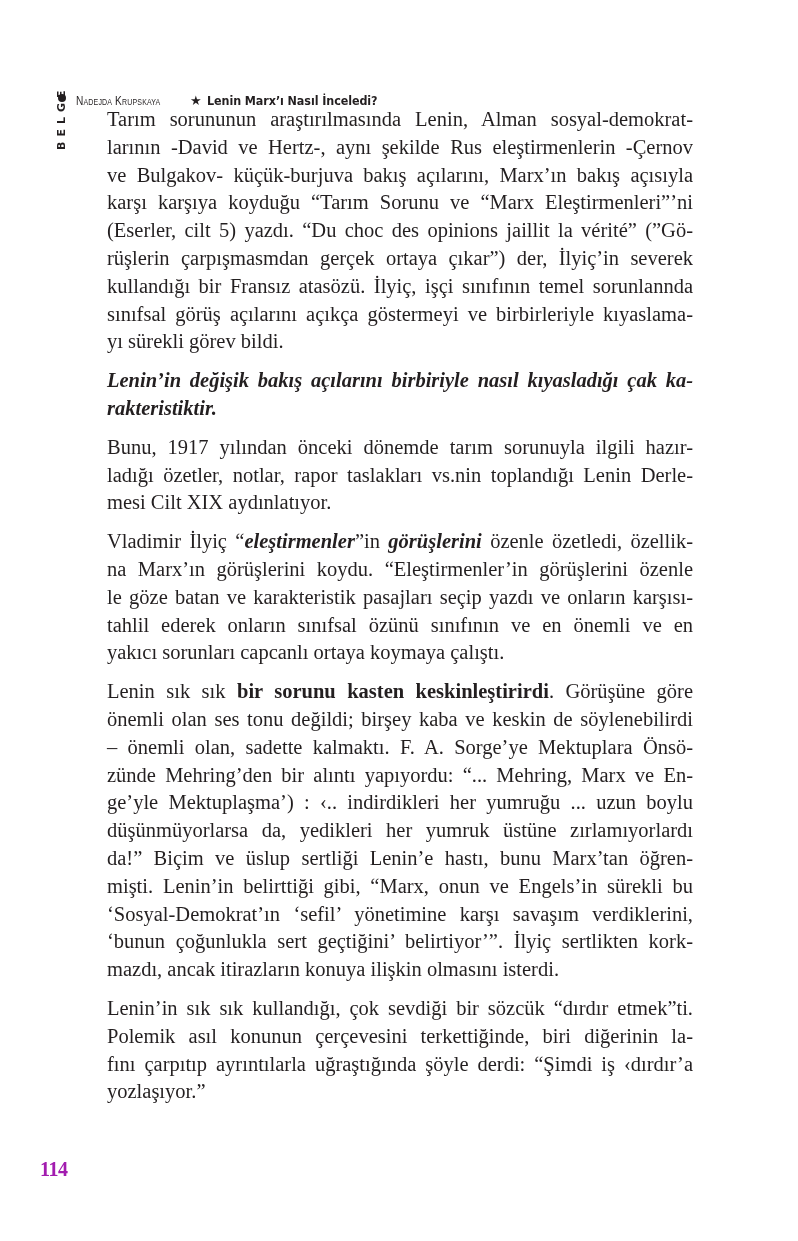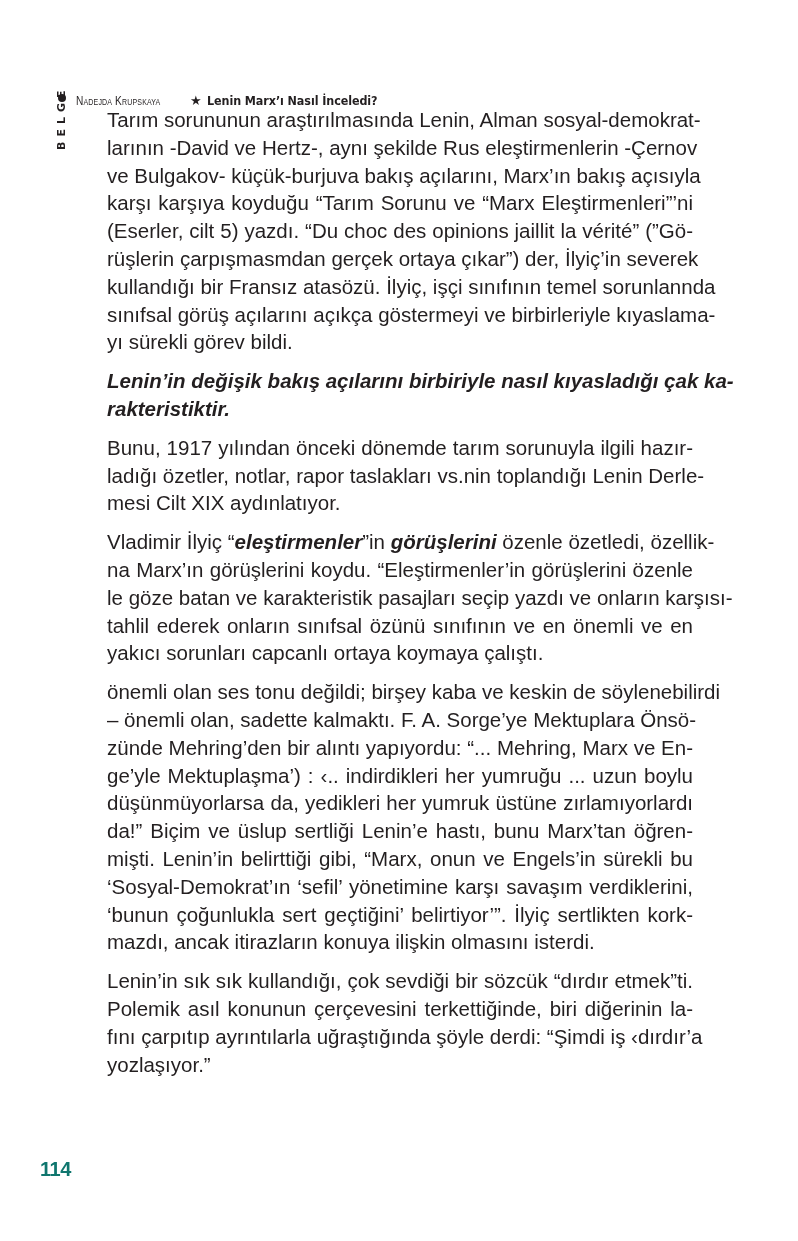--- a/index.html
+++ b/index.html
@@ -71,21 +71,21 @@
       font-size: 11px;
       letter-spacing: 5px;
       color: #231f20;
       line-height: 14px;
     }
     .text-block {
       position: absolute;
       left: 107px;
       top: 106px;
       width: 586px;
-      font-family: Liberation Sans, sans-serif;
+      font-family: Liberation Serif, serif;
       font-size: 20.5px;
       line-height: 27.8px;
       color: #231f20;
     }
     .para { margin: 0 0 11px 0; }
     .line {
       display: block;
       white-space: nowrap;
       text-align: justify;
       text-align-last: justify;
@@ -93,24 +93,24 @@
     }
     .line.last {
       text-align-last: left;
     }
     .bi { font-weight: bold; font-style: italic; }
     .b { font-weight: bold; }
     .page-number {
       position: absolute;
       left: 40px;
       top: 1158px;
-      font-family: Liberation Sans, sans-serif;
+      font-family: Liberation Serif, serif;
       font-weight: bold;
       font-size: 20px;
-      color: #0f766e;
+      color: #a21caf;
       letter-spacing: -0.5px;
     }
   </style>
 </head>
 <body>
 
 <div class="running-head">
   <span class="bullet"></span>
   <span class="author">Nadejda Krupskaya</span>
   <span class="star">★</span>
@@ -146,20 +146,21 @@
 
   <div class="para">
     <span class="line"><span>Vladimir İlyiç “</span><span class="bi">eleştirmenler</span><span>”in </span><span class="bi">görüşlerini</span><span> özenle özetledi, özellik-</span></span>
     <span class="line">na Marx’ın görüşlerini koydu. “Eleştirmenler’in görüşlerini özenle</span>
     <span class="line">le göze batan ve karakteristik pasajları seçip yazdı ve onların karşısı-</span>
     <span class="line">tahlil ederek onların sınıfsal özünü sınıfının ve en önemli ve en</span>
     <span class="line last">yakıcı sorunları capcanlı ortaya koymaya çalıştı.</span>
   </div>
 
   <div class="para">
+    <span class="line"><span>Lenin sık sık </span><span class="b">bir sorunu kasten keskinleştirirdi</span><span>. Görüşüne göre</span></span>
     <span class="line">önemli olan ses tonu değildi; birşey kaba ve keskin de söylenebilirdi</span>
     <span class="line">– önemli olan, sadette kalmaktı. F. A. Sorge’ye Mektuplara Önsö-</span>
     <span class="line">zünde Mehring’den bir alıntı yapıyordu: “... Mehring, Marx ve En-</span>
     <span class="line">ge’yle Mektuplaşma’) : ‹.. indirdikleri her yumruğu ... uzun boylu</span>
     <span class="line">düşünmüyorlarsa da, yedikleri her yumruk üstüne zırlamıyorlardı</span>
     <span class="line">da!” Biçim ve üslup sertliği Lenin’e hastı, bunu Marx’tan öğren-</span>
     <span class="line">mişti. Lenin’in belirttiği gibi, “Marx, onun ve Engels’in sürekli bu</span>
     <span class="line">‘Sosyal-Demokrat’ın ‘sefil’ yönetimine karşı savaşım verdiklerini,</span>
     <span class="line">‘bunun çoğunlukla sert geçtiğini’ belirtiyor’”. İlyiç sertlikten kork-</span>
     <span class="line last">mazdı, ancak itirazların konuya ilişkin olmasını isterdi.</span>

